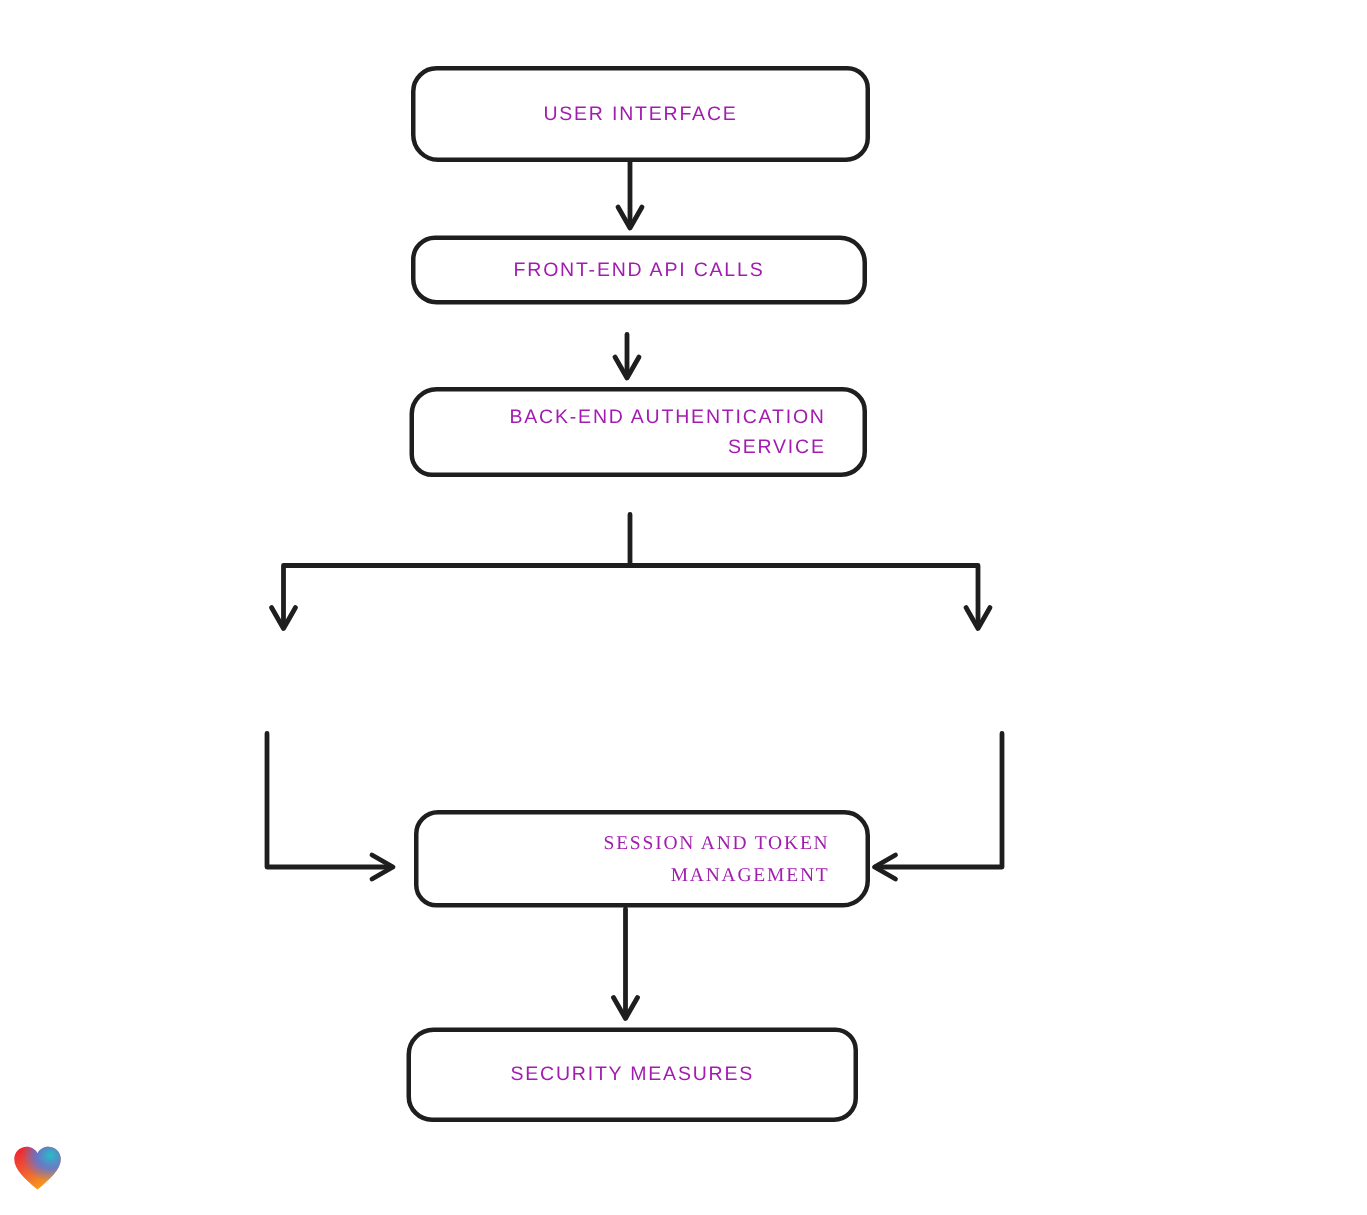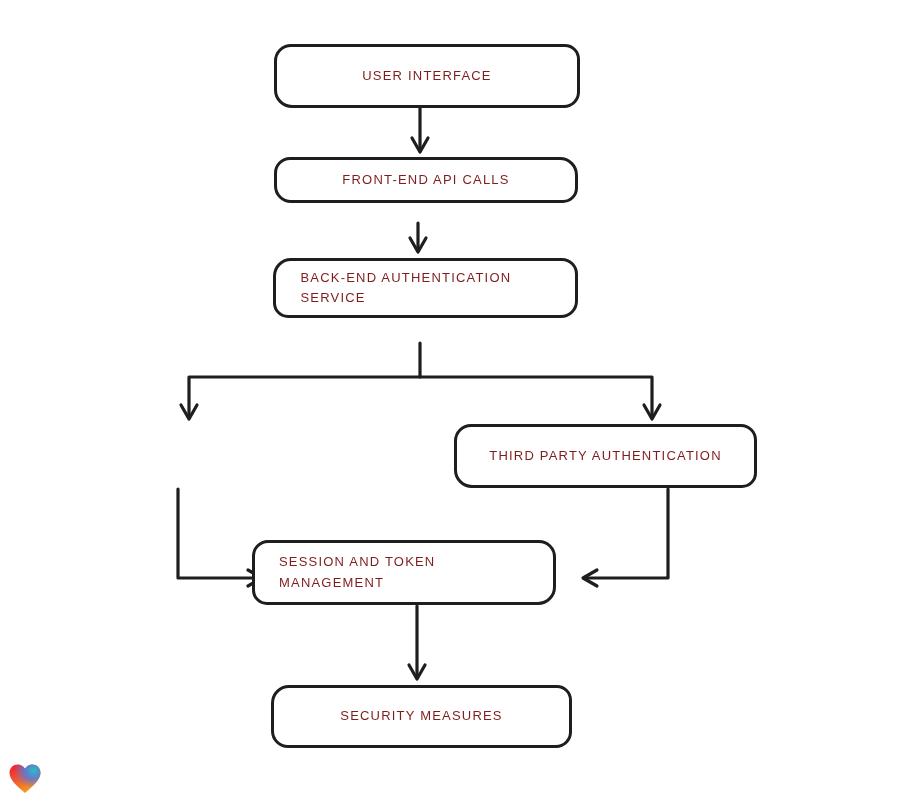--- a/index.html
+++ b/index.html
@@ -24,35 +24,35 @@
     pointer-events: none;
   }
   .node {
     position: absolute;
     box-sizing: border-box;
     background: #ffffff;
     border: 3.5px solid #1e1e1e;
     display: flex;
     align-items: center;
     justify-content: center;
-    text-align: left;
-    color: #7f1d1d;
+    text-align: right;
+    color: #a21caf;
     font-size: 13px;
     letter-spacing: 1.2px;
     line-height: 1.55;
   }
   .node .lbl { display: inline-block; }
   .node.wrap2 .lbl { max-width: 250px; }
   
   .n1 { left: 274px; top: 44px;  width: 306px; height: 64px; border-radius: 17px 15px 16px 18px; }
   .n2 { left: 274px; top: 157px; width: 304px; height: 46px; border-radius: 16px 18px 15px 17px; }
   .n3 { left: 273px; top: 258px; width: 305px; height: 60px; border-radius: 18px 16px 17px 15px; }
   .n4 { left: 68px;  top: 422px; width: 302px; height: 66px; border-radius: 15px 17px 18px 16px; }
   .n5 { left: 454px; top: 424px; width: 303px; height: 64px; border-radius: 17px 16px 15px 18px; }
-  .n6 { left: 252px; top: 540px; width: 304px; height: 65px; border-radius: 16px 17px 18px 15px; }
+  .n6 { left: 276px; top: 540px; width: 304px; height: 65px; border-radius: 16px 17px 18px 15px; font-family: Liberation Serif, serif; }
   .n7 { left: 271px; top: 685px; width: 301px; height: 63px; border-radius: 18px 15px 16px 17px; }
   .logo {
     position: absolute;
     left: 8px;
     top: 763px;
     width: 34px;
     height: 32px;
     cursor: pointer;
   }
 </style>
@@ -104,23 +104,20 @@
 
   <div class="node n2">
     <span class="lbl">FRONT-END API CALLS</span>
   </div>
 
   <div class="node n3 wrap2">
     <span class="lbl">BACK-END AUTHENTICATION SERVICE</span>
   </div>
 
 
-  <div class="node n5">
-    <span class="lbl">THIRD PARTY AUTHENTICATION</span>
-  </div>
 
   <div class="node n6 wrap2">
     <span class="lbl">SESSION AND TOKEN MANAGEMENT</span>
   </div>
 
   <div class="node n7">
     <span class="lbl">SECURITY MEASURES</span>
   </div>
 
   <div class="logo">

